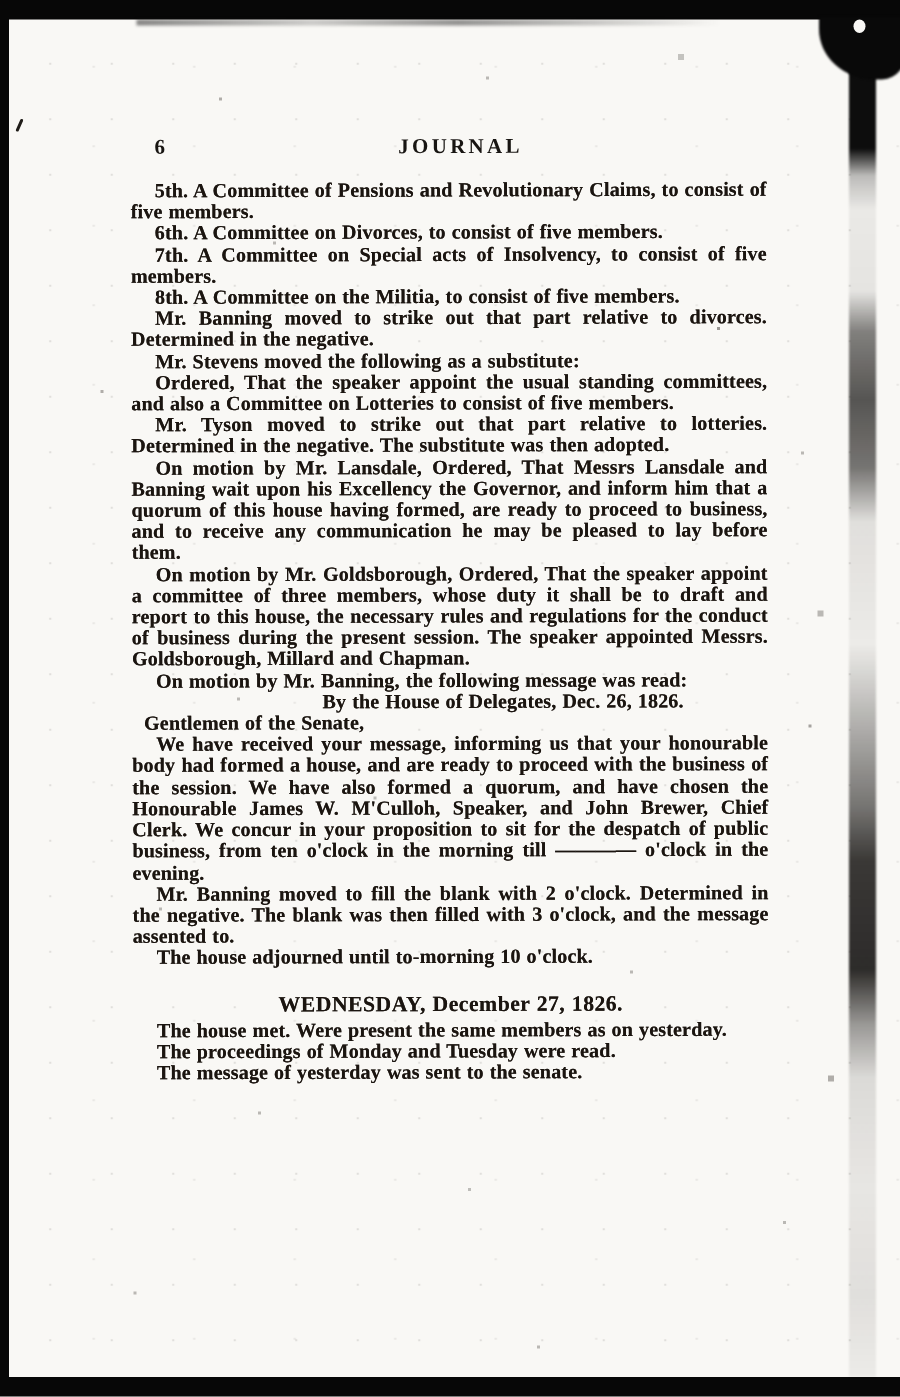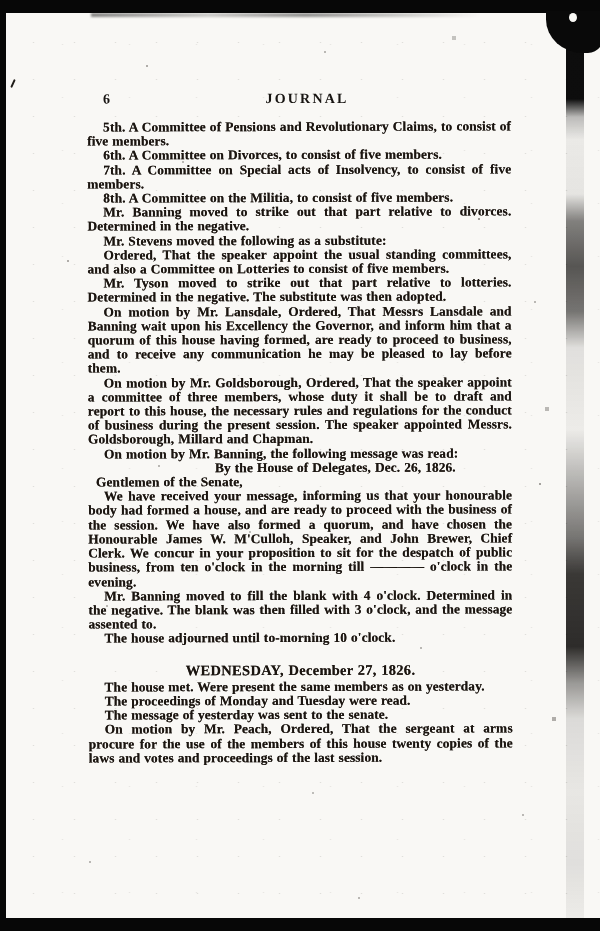--- a/index.html
+++ b/index.html
@@ -118,22 +118,21 @@
       <p>Mr. Banning moved to strike out that part relative to divorces.  Determined in the negative.</p>
       <p>Mr. Stevens moved the following as a substitute:</p>
       <p>Ordered, That the speaker appoint the usual standing committees, and also a Committee on Lotteries to consist of five members.</p>
       <p>Mr. Tyson moved to strike out that part relative to lotteries. Determined in the negative.  The substitute was then adopted.</p>
       <p>On motion by Mr. Lansdale, Ordered, That Messrs Lansdale and Banning wait upon his Excellency the Governor, and inform him that a quorum of this house having formed, are ready to proceed to business, and to receive any communication he may be pleased to lay before them.</p>
       <p>On motion by Mr. Goldsborough, Ordered, That the speaker appoint a committee of three members, whose duty it shall be to draft and report to this house, the necessary rules and regulations for the conduct of business during the present session. The speaker appointed Messrs. Goldsborough, Millard and Chapman.</p>
       <p>On motion by Mr. Banning, the following message was read:</p>
       <p class="dateline">By the House of Delegates, Dec. 26, 1826.</p>
       <p class="salutation">Gentlemen of the Senate,</p>
       <p>We have received your message, informing us that your honourable body had formed a house, and are ready to proceed with the business of the session.  We have also formed a quorum, and have chosen the Honourable James W. M'Culloh, Speaker, and John Brewer, Chief Clerk.  We concur in your proposition to sit for the despatch of public business, from ten o'clock in the morning till ———— o'clock in the evening.</p>
-      <p>Mr. Banning moved to fill the blank with 4 o'clock.  Determined in the negative.  The blank was then filled with 3 o'clock, and the message assented to.</p>
+      <p>Mr. Banning moved to fill the blank with 2 o'clock.  Determined in the negative.  The blank was then filled with 3 o'clock, and the message assented to.</p>
       <p>The house adjourned until to-morning 10 o'clock.</p>
       <p class="wednesday">WEDNESDAY, December 27, 1826.</p>
       <p>The house met.  Were present the same members as on yesterday.</p>
       <p>The proceedings of Monday and Tuesday were read.</p>
       <p>The message of yesterday was sent to the senate.</p>
-      <p>On motion by Mr. Peach, Ordered, That the sergeant at arms procure for the use of the members of this house twenty copies of the laws and votes and proceedings of the last session.</p>
     </div>
   </div>
 </div>
 
 </body></html>

